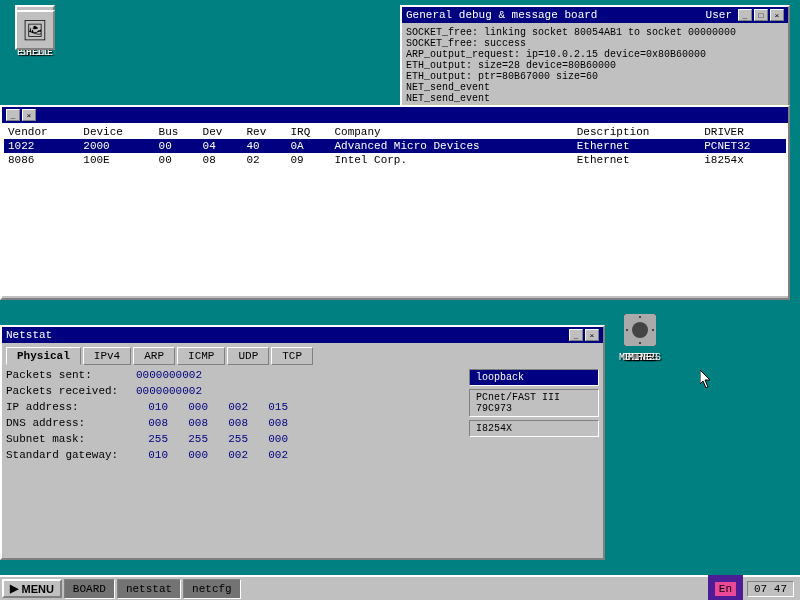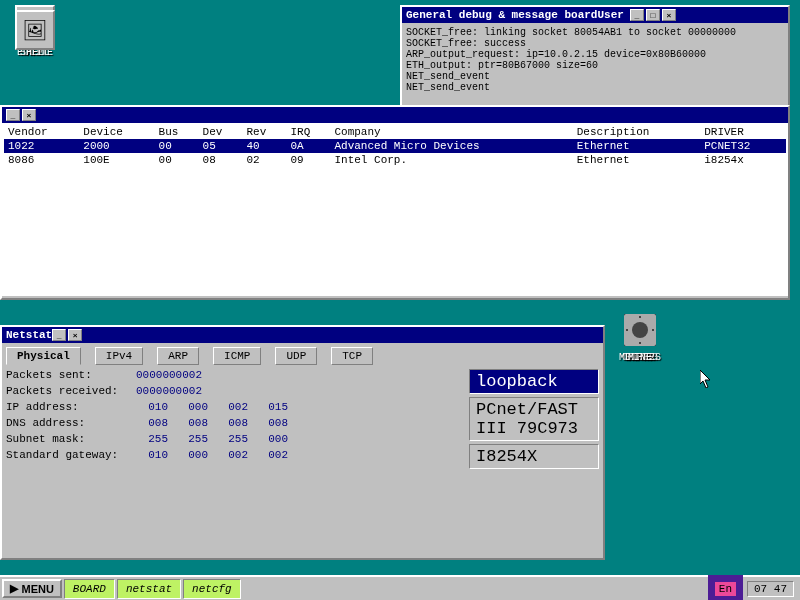--- a/index.html
+++ b/index.html
@@ -44,23 +44,23 @@
       background: #c0c0c0;
       border: 2px solid;
       border-color: #ffffff #808080 #808080 #ffffff;
     }
     .window-titlebar {
       background: #000080;
       color: white;
       padding: 2px 4px;
       display: flex;
       align-items: center;
-      justify-content: flex-start;
-      font-size: 11px;
-      font-weight: bold;
+      justify-content: space-between;
+      font-size: 11px;
+      font-weight: normal;
       user-select: none;
     }
     .window-titlebar-left {
       display: flex;
       align-items: center;
       gap: 4px;
     }
     .titlebar-btn {
       background: #c0c0c0;
       border: 1px solid;
@@ -136,21 +136,21 @@
     }
     .netstat-content {
       background: #c0c0c0;
       height: calc(100% - 18px);
       padding: 4px;
     }
 
     
     .tab-row {
       display: flex;
-      gap: 14px;
+      gap: 2px;
       margin-bottom: 4px;
     }
     .tab {
       background: #c0c0c0;
       border: 1px solid;
       border-color: #ffffff #808080 #808080 #ffffff;
       padding: 2px 10px;
       font-size: 11px;
       cursor: pointer;
     }
@@ -190,21 +190,21 @@
     .stat-value {
       min-width: 32px;
       text-align: right;
     }
 
     .adapter-btn {
       background: #c0c0c0;
       border: 1px solid;
       border-color: #808080 #ffffff #ffffff #808080;
       padding: 2px 6px;
-      font-size: 17px;
+      font-size: 10px;
       margin-bottom: 3px;
       cursor: pointer;
       width: 100%;
       text-align: left;
       display: block;
     }
     .adapter-btn.selected {
       background: #000080;
       color: white;
       border-color: #808080 #ffffff #ffffff #808080;
@@ -230,30 +230,29 @@
       border-color: #ffffff #808080 #808080 #ffffff;
       padding: 1px 6px;
       font-weight: bold;
       font-size: 11px;
       cursor: pointer;
       display: flex;
       align-items: center;
       gap: 3px;
     }
     .taskbar-item {
-      background: #bef264;
+      background: #737373;
       border: 1px solid;
       border-color: #808080 #ffffff #ffffff #808080;
       padding: 1px 8px;
       font-size: 11px;
       cursor: pointer;
       height: 20px;
       display: flex;
       align-items: center;
-      font-style: italic;
     }
     .taskbar-right {
       margin-left: auto;
       display: flex;
       align-items: center;
       gap: 4px;
       padding-right: 4px;
     }
     .lang-indicator {
       background: #ec4899;
@@ -305,20 +304,21 @@
         <div class="titlebar-btn">_</div>
         <div class="titlebar-btn">□</div>
         <div class="titlebar-btn">×</div>
       </div>
     </div>
   </div>
   <div class="debug-content" id="debug-lines">
       <div>SOCKET_free: linking socket 80054AB1 to socket 00000000</div>
       <div>SOCKET_free: success</div>
       <div>ARP_output_request: ip=10.0.2.15 device=0x80B60000</div>
+      <div>ETH_output: size=28 device=80B60000</div>
       <div>ETH_output: ptr=80B67000 size=60</div>
       <div>NET_send_event</div>
       <div>NET_send_event</div>
     </div>
 </div>
 
 <div class="window" id="netdriver-window">
   <div class="window-titlebar">
     <div class="titlebar-btns">
       <div class="titlebar-btn">_</div>
@@ -338,21 +338,21 @@
             <th>Company</th>
             <th>Description</th>
             <th>DRIVER</th>
           </tr>
         </thead>
         <tbody>
           <tr class="selected">
             <td>1022</td>
             <td>2000</td>
             <td>00</td>
-            <td>05</td>
+            <td>04</td>
             <td>40</td>
             <td>0A</td>
             <td>Advanced Micro Devices</td>
             <td>Ethernet</td>
             <td>PCNET32</td>
           </tr>
           <tr>
             <td>8086</td>
             <td>100E</td>
             <td>00</td>

